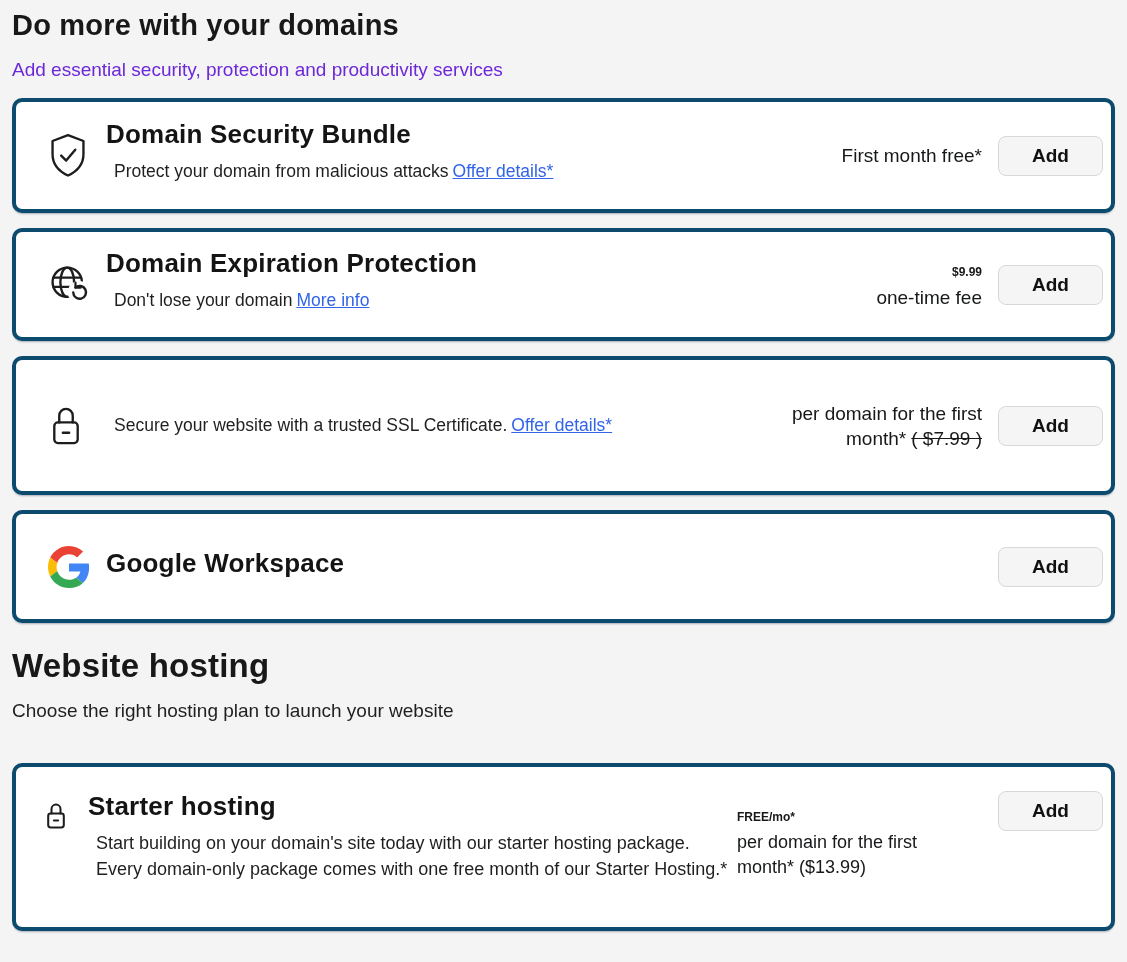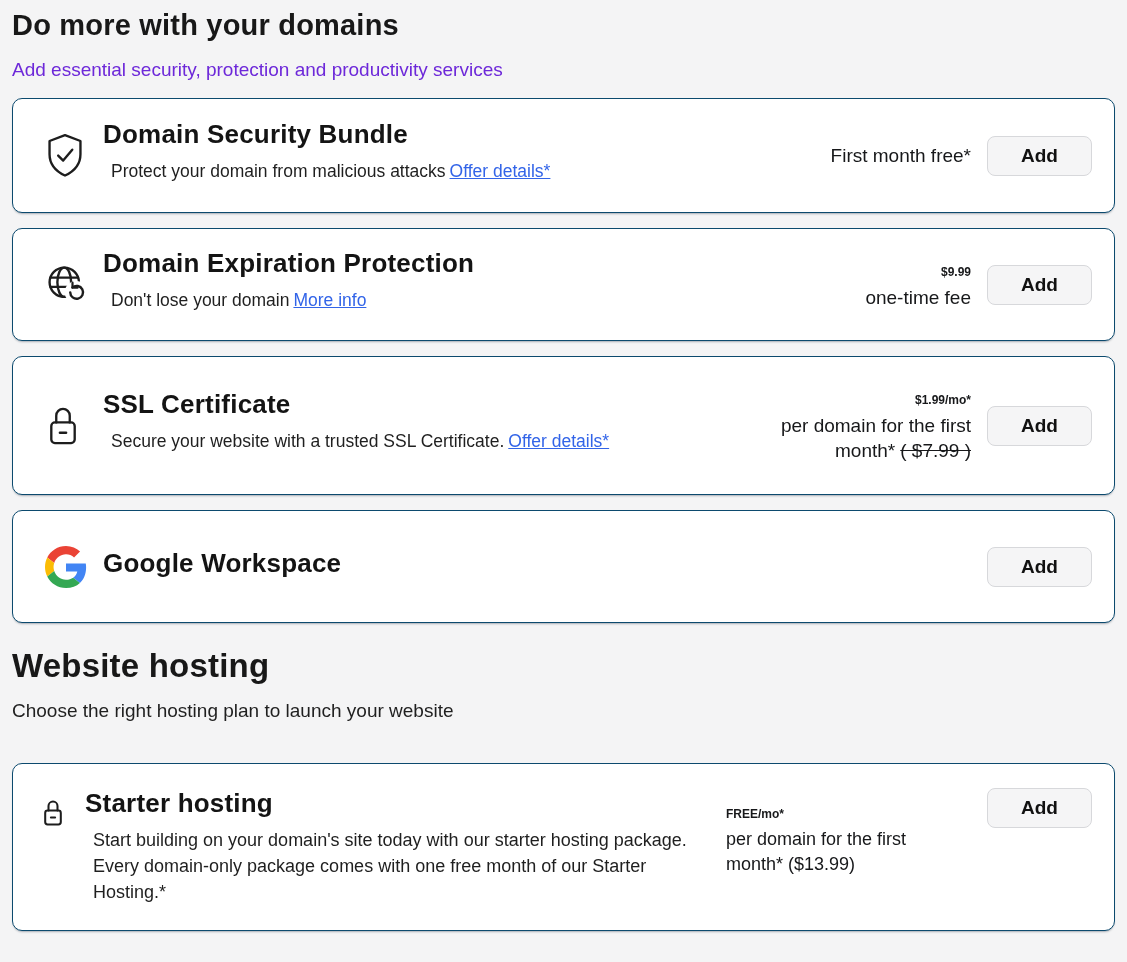--- a/index.html
+++ b/index.html
@@ -22,26 +22,26 @@
     letter-spacing: 0.2px;
   }
   .page-subtitle {
     font-size: 19px;
     color: #6d28d9;
     margin: 0 0 16px 0;
     line-height: 24px;
   }
   .card {
     background: #ffffff;
-    border: 1px solid #0c4a6e;
+    border: 4px solid #0c4a6e;
     border-radius: 10px;
     box-shadow: 0 2px 2px -1px rgba(78, 88, 104, 0.45);
     display: flex;
     align-items: center;
-    padding: 14px 22px 14px 24px;
+    padding: 14px 8px 14px 24px;
     margin-bottom: 15px;
   }
   .card.h1c { min-height: 115px; }
   .card.h2c { min-height: 113px; }
   .card.h3c { min-height: 139px; }
   .card.h5c { min-height: 168px; align-items: flex-start; padding-top: 24px; }
   .icon-col {
     width: 66px;
     flex: 0 0 66px;
     display: flex;
@@ -178,25 +178,23 @@
   <div class="icon-col">
     <span>
       <svg width="36" height="46" viewBox="0 0 40 50" fill="none" stroke="#1d1d1d" stroke-width="2.6" stroke-linecap="round" stroke-linejoin="round">
         <rect x="7" y="21" width="26" height="23" rx="4"></rect>
         <path d="M12.5 21 v-7.5 a 7.5 7.5 0 0 1 15 0 V21"></path>
         <path d="M16.5 32.5 h7"></path>
       </svg>
     </span>
   </div>
   <div class="text-col">
-    <h2 class="card-title">SSL Certificate</h2>
     <p class="card-desc narrow"><span>Secure your website with a trusted SSL Certificate.</span><a class="inline-link">Offer details*</a></p>
   </div>
   <div class="price-col">
-    <div class="price-main">$1.99/mo*</div>
     <div>
       <span>per domain for the first</span><br>
       <span>month*</span><span class="strike">( $7.99 )</span>
     </div>
   </div>
   <button class="add-btn">Add</button>
 </div>
 
 <div class="card h2c">
   <div class="icon-col">

